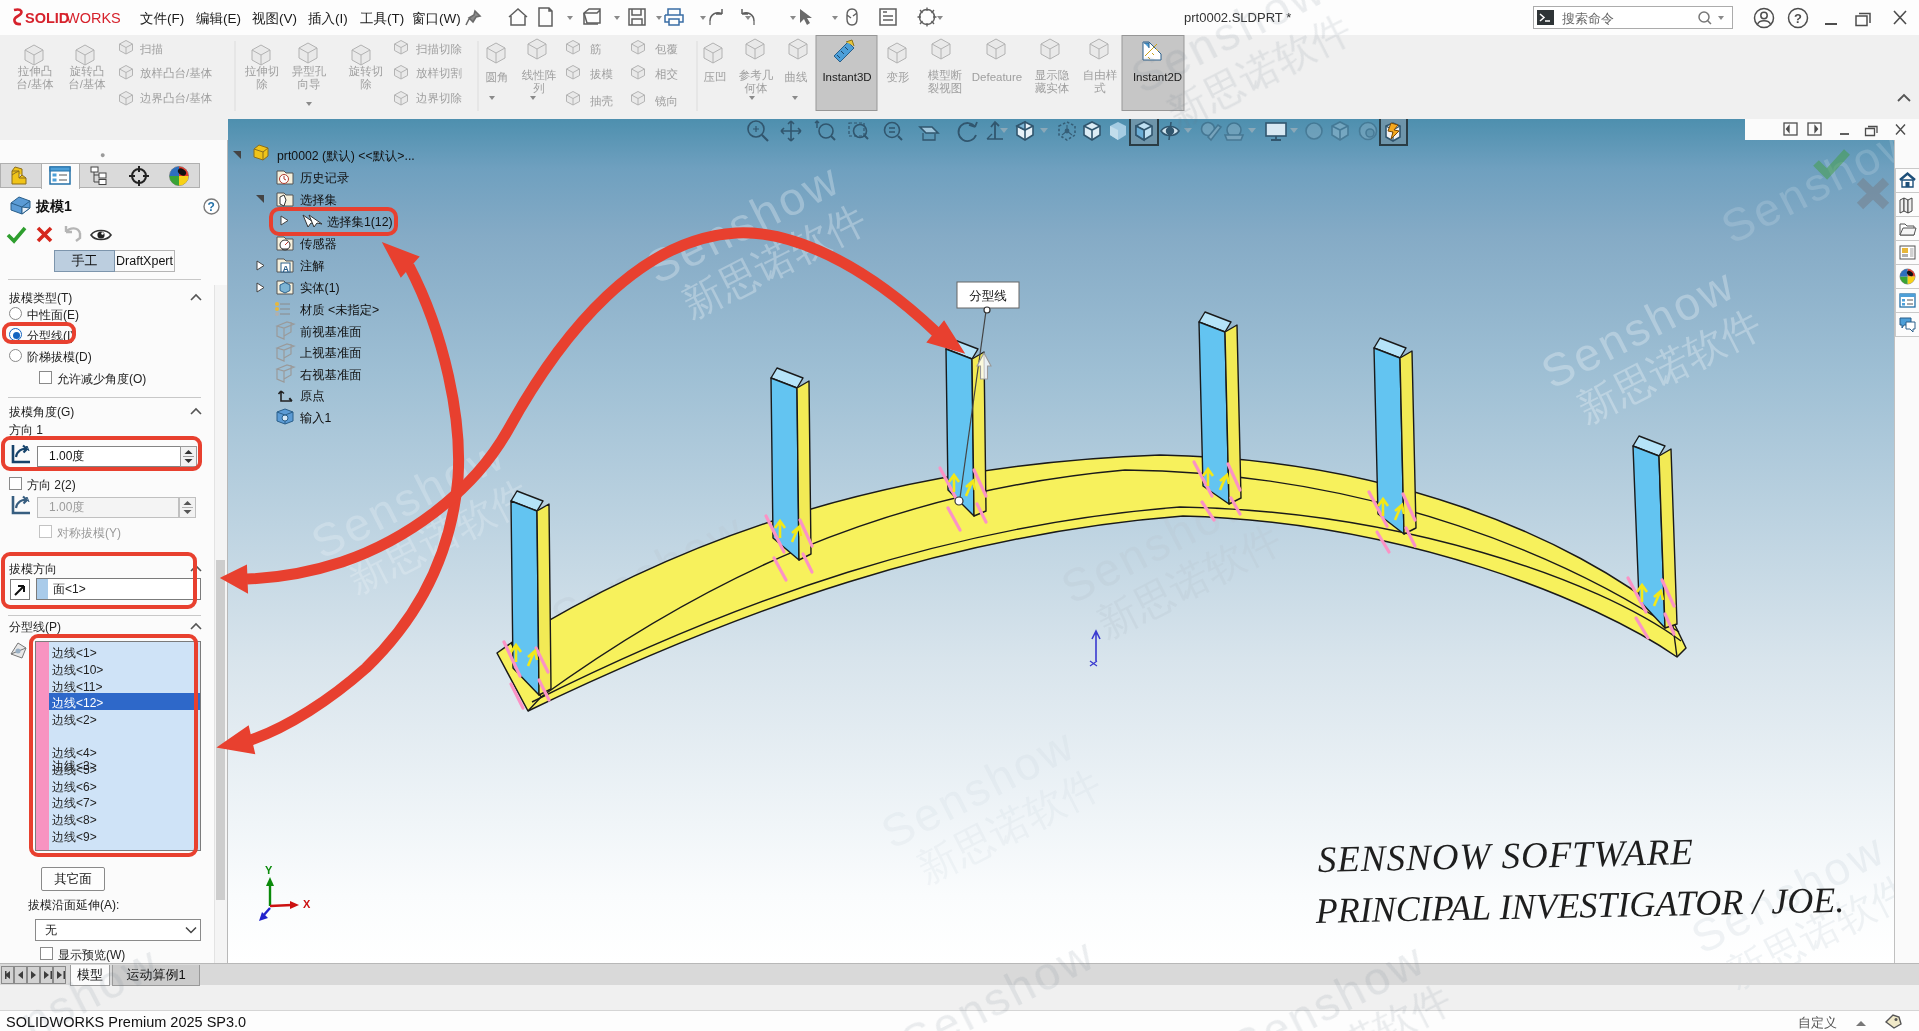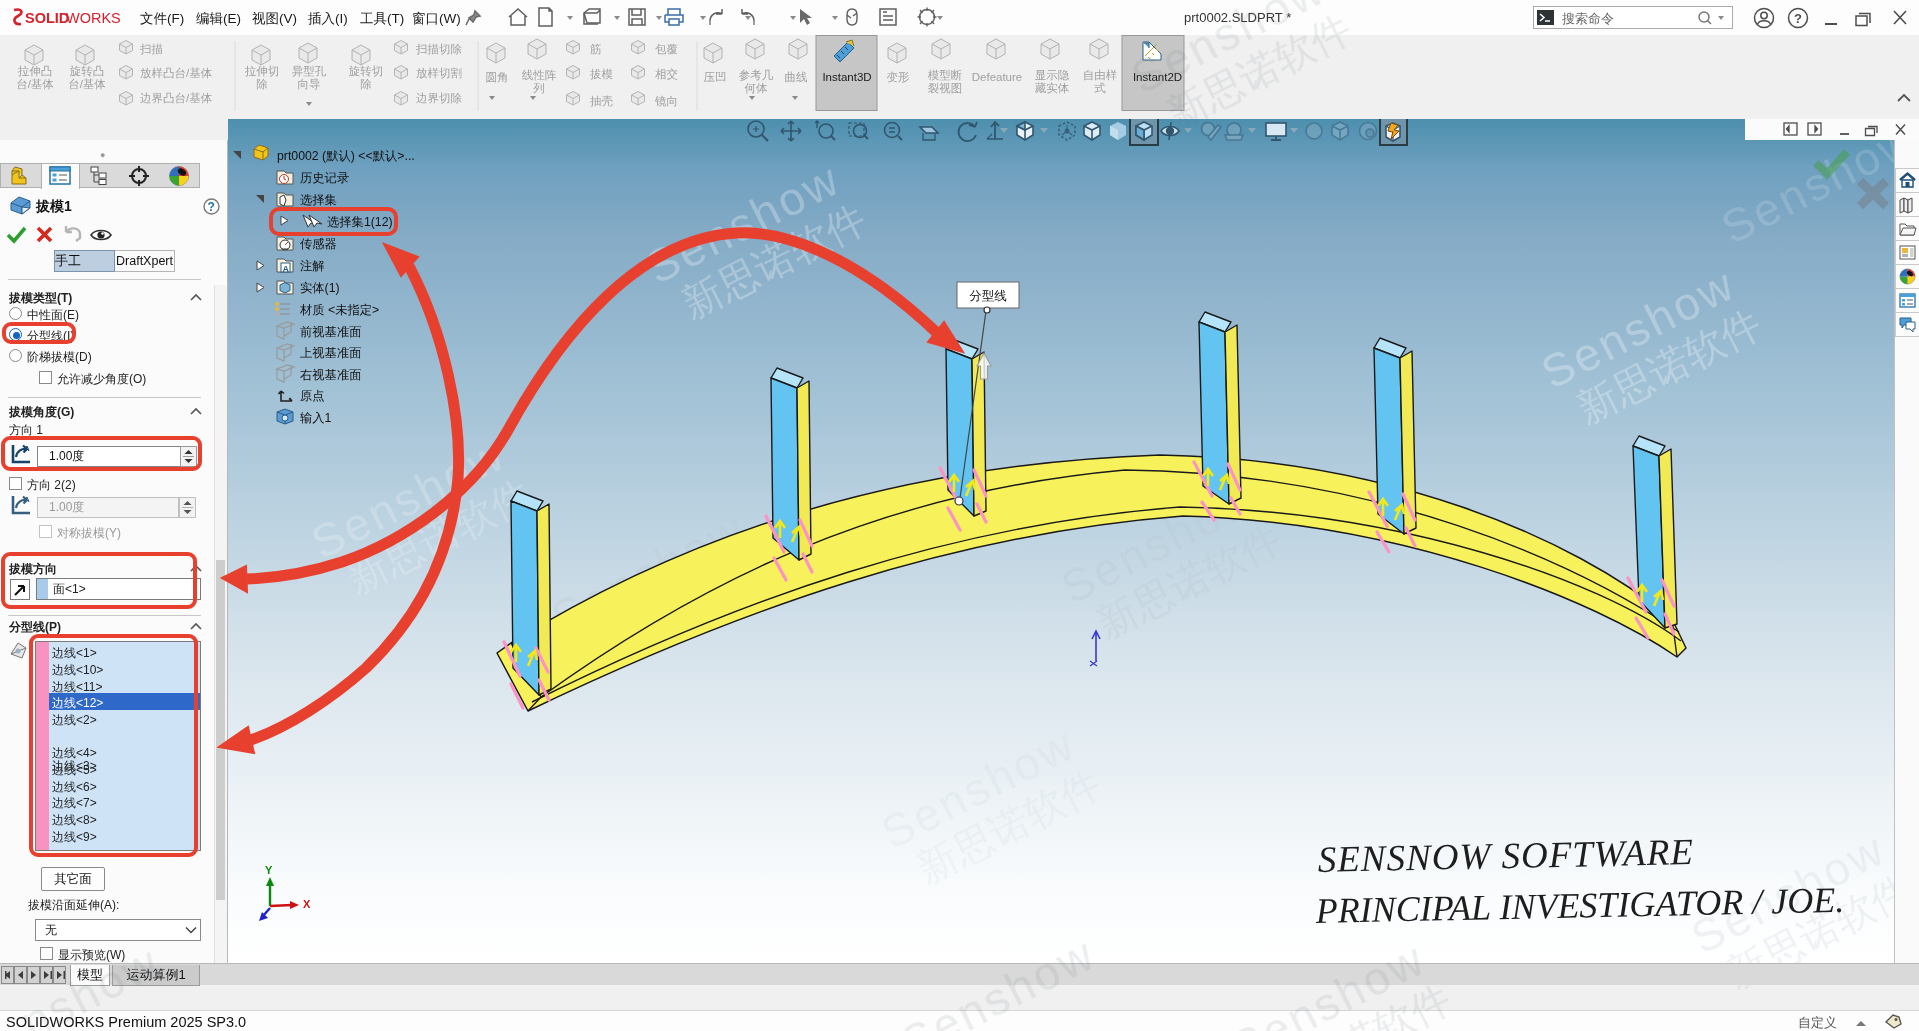--- a/index.html
+++ b/index.html
@@ -16,21 +16,21 @@
 .rlbl2{position:absolute;color:#9f9f9f;font-size:11.5px;white-space:nowrap}
 .rlblb{color:#1a1a1a}
 .caret{position:absolute;width:0;height:0;border-left:3.5px solid transparent;border-right:3.5px solid transparent;border-top:4px solid #8a8a8a}
 
 #tabbar{position:absolute;left:0;top:119px;width:633px;height:21px;background:#f0f0f0}
 .tab{position:absolute;top:1px;height:20px;background:#cbcbcb;border:1px solid #9a9a9a;border-bottom:none;font-size:13px;color:#111;text-align:center;line-height:19px}
 .tabactive{background:#fbfbfb}
 #winbtns{position:absolute;left:1745px;top:119px;width:174px;height:21px;background:#fbfbfb}
 
 #lpanel{position:absolute;left:0;top:140px;width:228px;height:823px;background:#fbfbfb;border-right:1px solid #b8b8b8}
-.sechdr{position:absolute;left:9px;font-size:12px;font-weight:bold;color:#222}
+.sechdr{position:absolute;left:9px;font-size:12px;font-weight:normal;color:#222}
 .lbl{position:absolute;font-size:12px;color:#222;white-space:nowrap}
 .lbldis{color:#9b9b9b}
 .radio{position:absolute;width:13px;height:13px;border:1px solid #8a8a8a;border-radius:50%;background:#fff}
 .chk{position:absolute;width:13px;height:13px;border:1px solid #8a8a8a;background:#fff}
 .chkdis{border-color:#c3c3c3}
 .sep{position:absolute;left:8px;width:193px;height:1px;background:#c8c8c8}
 .redbox{position:absolute;border:4px solid #e8402f;border-radius:9px}
 .spinfield{position:absolute;height:21px;background:#fff;border:1px solid #848484;font-size:12px;color:#111;line-height:19px;padding-left:11px}
 .spinbtns{position:absolute;width:17px;height:21px;border:1px solid #9a9a9a;background:#f2f2f2}
 
@@ -646,21 +646,21 @@
 
   <svg class="abs" style="left:6px;top:84px" width="110" height="22" viewBox="0 0 110 22">
     <path d="M2,11 L8,17 L19,4" stroke="#2e9e2e" stroke-width="3.6" fill="none"></path>
     <path d="M32,4 L45,17 M45,4 L32,17" stroke="#d5281e" stroke-width="3.6"></path>
     <path d="M60,8 C64,3 72,3 74,9 M60,8 L60,2 M60,8 L66,8 M74,9 l0,5 l-4,3" stroke="#b5b5b5" stroke-width="2.4" fill="none"></path>
     <path d="M85,11 C89,5 101,5 105,11 C101,17 89,17 85,11 Z" stroke="#333" stroke-width="1.6" fill="#fff"></path>
         <circle cx="95" cy="11" r="3.6" fill="#222"></circle>
         <circle cx="96.5" cy="9.5" r="1.2" fill="#fff"></circle>
   </svg>
 
-  <div class="abs" style="left:54px;top:110px;width:61px;height:22px;background:#bccedf;border:1px solid #7d95ac;font-size:13px;text-align:left;line-height:20px;color:#111">手工</div>
+  <div class="abs" style="left:54px;top:110px;width:61px;height:22px;background:#bccedf;border:1px solid #7d95ac;font-size:13px;text-align:center;line-height:20px;color:#111">手工</div>
   <div class="abs" style="left:115px;top:110px;width:60px;height:22px;background:#fafafa;border:1px solid #b5b5b5;border-left:none;font-size:12.5px;text-align:center;line-height:20px;color:#111">DraftXpert</div>
   <div class="sep" style="top:139px"></div>
 
   <div class="sechdr" style="top:150px">拔模类型(T)</div>
   <svg class="abs" style="left:189px;top:152px" width="14" height="10">
         <path d="M2,8 L7,3 L12,8" stroke="#555" stroke-width="1.6" fill="none"></path>
       </svg>
   <div class="radio" style="left:9px;top:167px"></div>
       <div class="lbl" style="left:27px;top:167px">中性面(E)</div>
   <div class="radio" style="left:9px;top:188px;border-color:#1464c0"></div>

